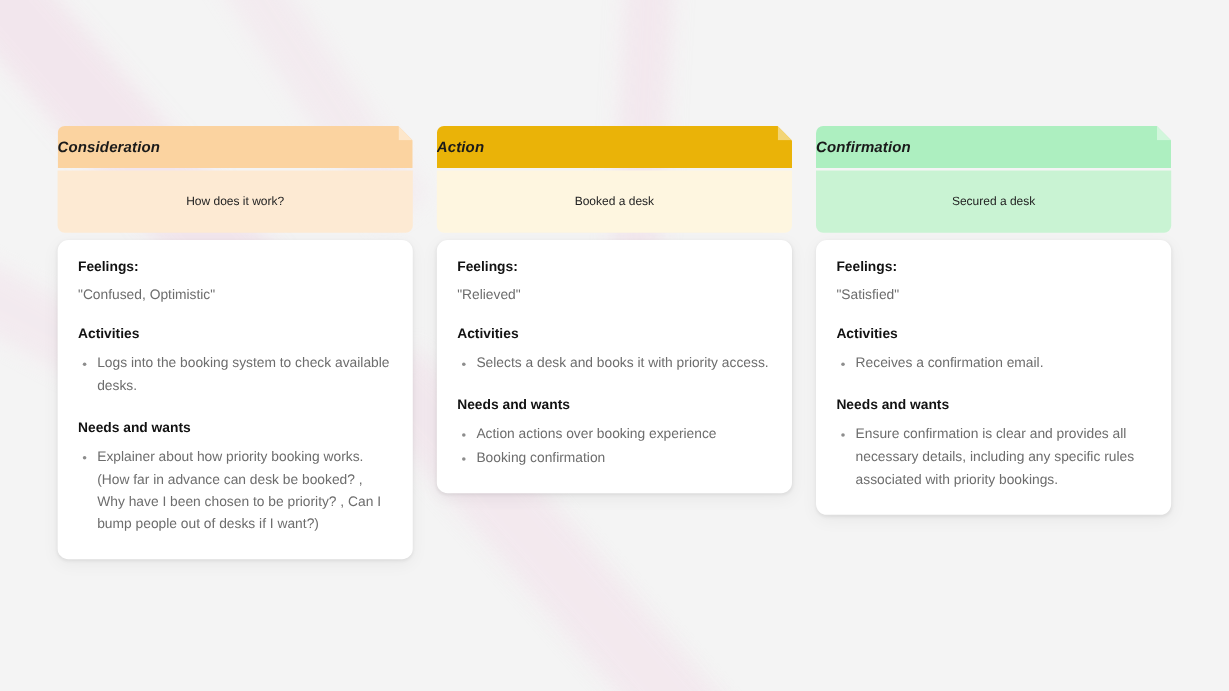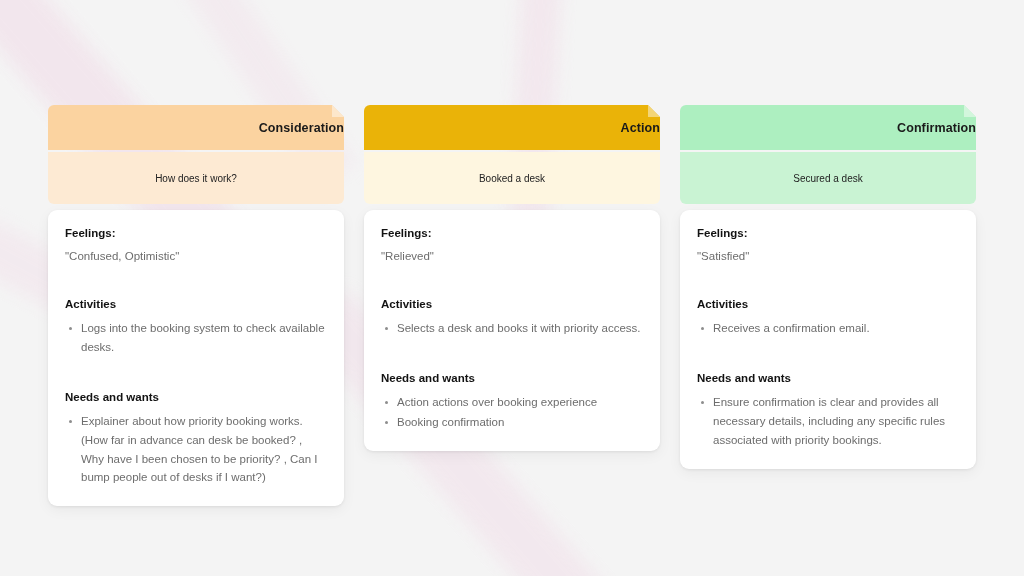--- a/index.html
+++ b/index.html
@@ -93,30 +93,31 @@
   .column {
     width: 296px;
     display: flex;
     flex-direction: column;
     align-items: stretch;
   }
 
   
   .col-header {
     position: relative;
-    height: 45px;
+    height: 35px;
     border-radius: 6px 6px 0 0;
     display: flex;
     align-items: center;
-    justify-content: flex-end;
+    justify-content: flex-start;
     font-size: 12.5px;
     font-weight: bold;
     color: #1a1a1a;
     letter-spacing: .1px;
     clip-path: polygon(0 0, calc(100% - 12px) 0, 100% 12px, 100% 100%, 0 100%);
+    font-style: italic;
   }
   .fold {
     position: absolute;
     top: 0;
     right: 0;
     width: 12px;
     height: 12px;
     background: rgba(255,255,255,.45);
     clip-path: polygon(0 0, 100% 100%, 0 100%);
   }
@@ -139,21 +140,21 @@
     padding: 16px 16px 18px 17px;
     box-shadow: 0 1px 3px rgba(0,0,0,.07), 0 4px 14px rgba(0,0,0,.05);
   }
 
   .sect-title {
     font-size: 11.5px;
     font-weight: bold;
     color: #121212;
     line-height: 1.35;
   }
-  .sect-title.spaced { margin-top: 33px; }
+  .sect-title.spaced { margin-top: 18px; }
 
   .feeling-value {
     font-size: 11.5px;
     color: #6d6d6d;
     margin-top: 6px;
     line-height: 1.4;
   }
 
   ul.bullets {
     list-style: none;

